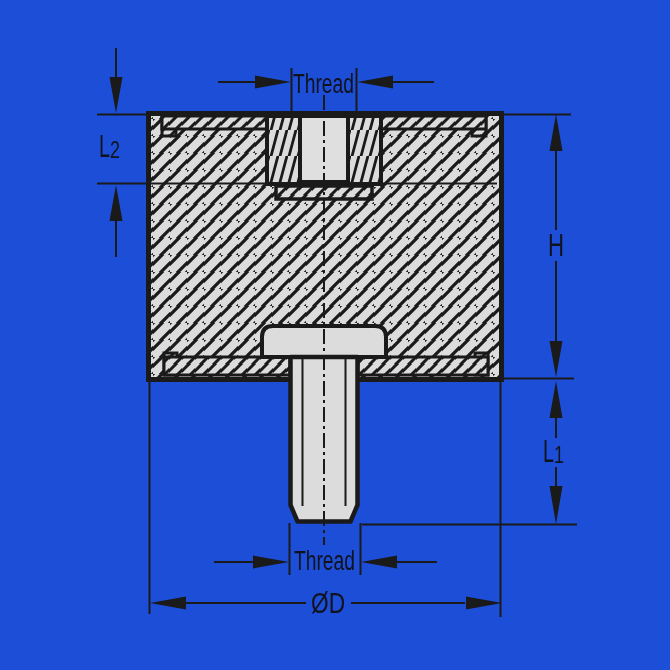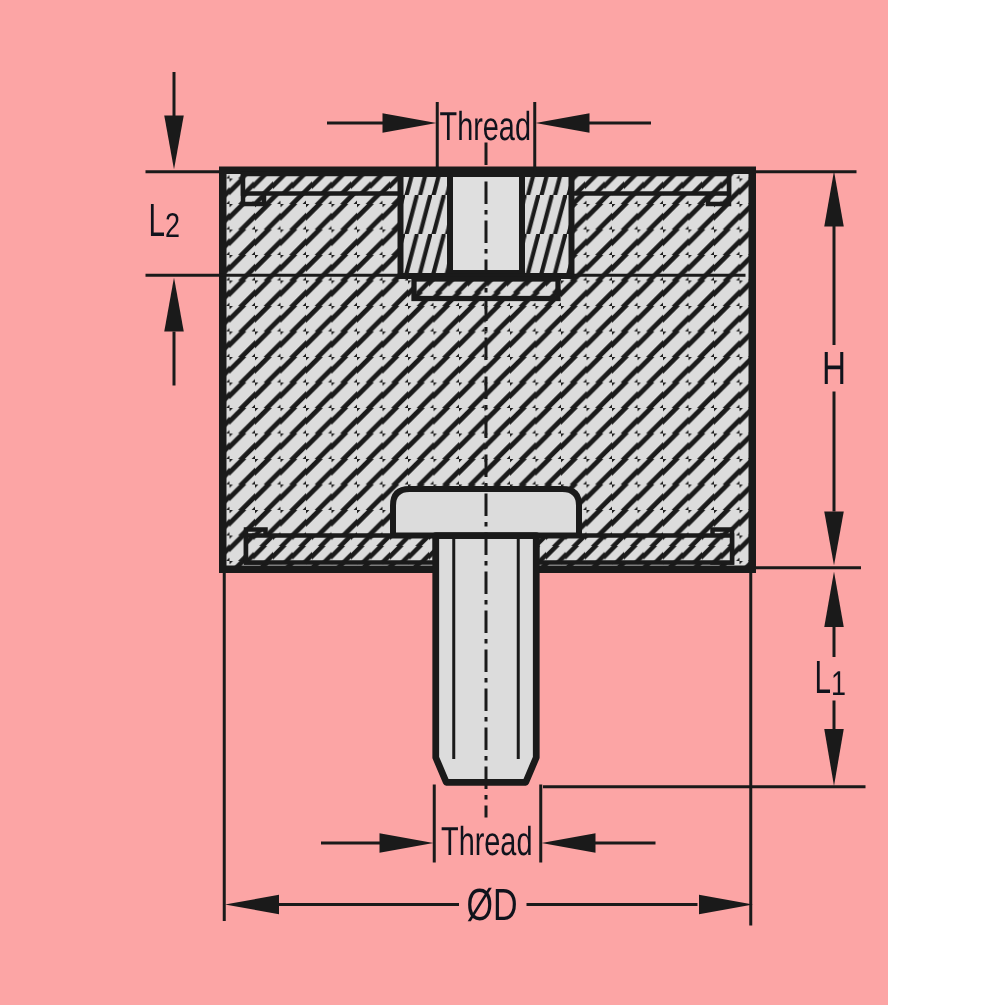--- a/index.html
+++ b/index.html
@@ -1,16 +1,16 @@
 <!DOCTYPE html>
 <html><head>
 <meta charset="utf-8">
 <style>
   html,body{margin:0;padding:0;background:#ffffff;}
-  .stage{width:592px;height:670px;position:relative;background:#fca5a5;overflow:hidden;}
+  .stage{width:670px;height:670px;position:relative;background:#1d4ed8;overflow:hidden;}
   svg{display:block;}
   text{font-family:"Liberation Sans","DejaVu Sans",sans-serif;fill:#10131c;}
 </style>
 </head>
 <body>
 
 <div class="stage">
 <svg width="670" height="670" viewBox="0 0 670 670">
   <defs>
 

